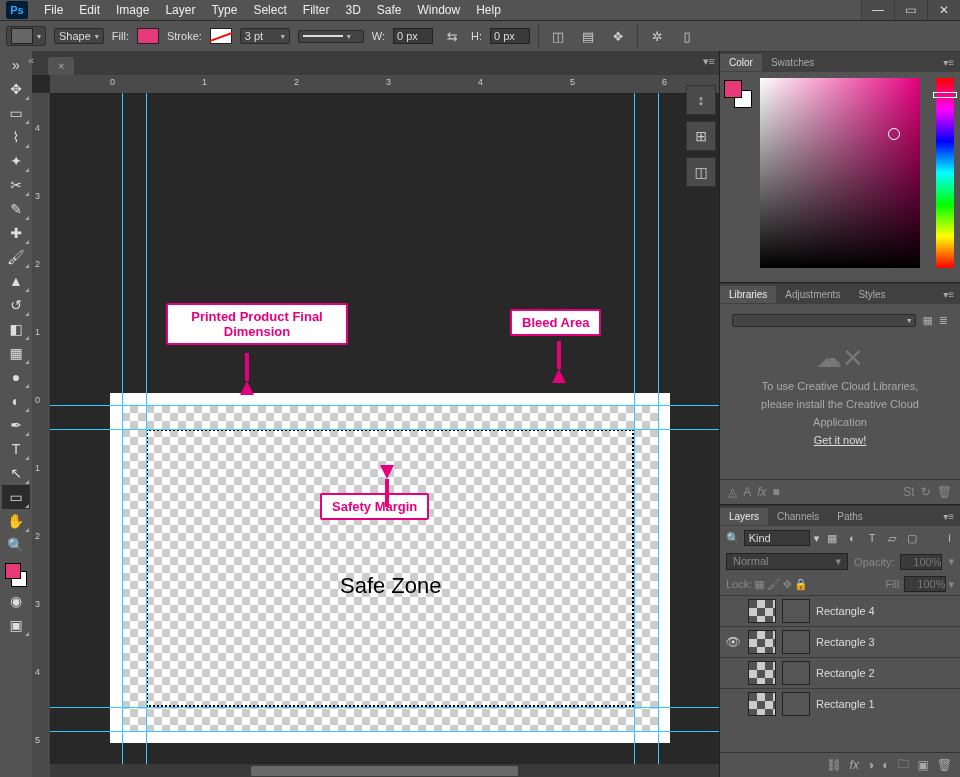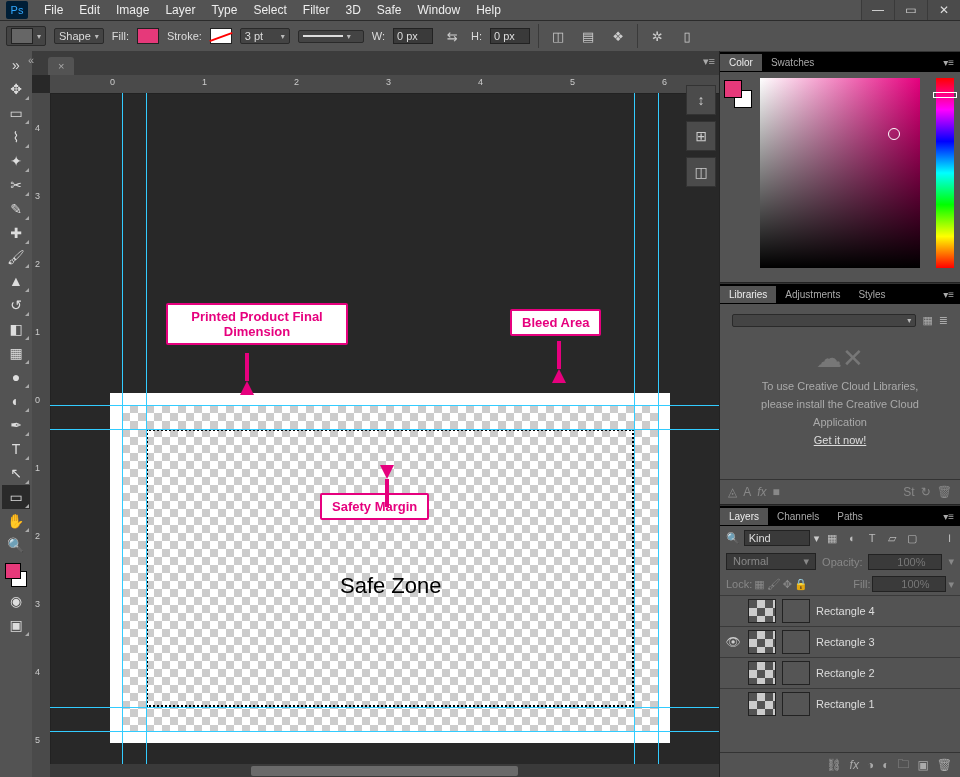--- a/index.html
+++ b/index.html
@@ -1,18 +1,18 @@
 <!DOCTYPE html>
 <html><head>
 <meta charset="utf-8">
 <style>
 html,body{margin:0;padding:0;width:960px;height:777px;background:#1d1d1d;font-family:"Segoe UI",Tahoma,sans-serif;font-size:11px;color:#ccc;overflow:hidden;user-select:none}
 .row{display:flex;align-items:center}
 .titlebar{height:20px;background:#535353;display:flex;align-items:center;padding:0 0 0 6px;justify-content:space-between}
-.ps-logo{width:22px;height:18px;background:#001e36;color:#31a8ff;font-weight:normal;font-size:11px;display:flex;align-items:center;justify-content:center;border-radius:2px;margin-right:8px}
+.ps-logo{width:22px;height:18px;background:#001e36;color:#31a8ff;font-weight:bold;font-size:11px;display:flex;align-items:center;justify-content:center;border-radius:2px;margin-right:8px}
 .menubar{display:flex;gap:0}
 .menubar div{padding:11px 8px;color:#eee;font-size:12px}
 .win-btns{display:flex;height:20px}
 .win-btns div{width:32px;display:flex;align-items:center;justify-content:center;border-left:1px solid #3a3a3a;background:#4b4b4b;font-size:12px;color:#ddd}
 .optbar{height:30px;background:#535353;border-top:1px solid #2b2b2b;display:flex;align-items:center;padding:0 6px;gap:8px;color:#ddd;font-size:11px}
 .dd{background:#444;border:1px solid #2a2a2a;padding:1px 4px;display:flex;align-items:center;gap:4px;border-radius:2px}
 .dd .arr{font-size:8px;color:#bbb}
 .swatch{width:20px;height:14px;border:1px solid #222}
 .num{background:#3a3a3a;border:1px solid #222;width:32px;padding:1px 3px;color:#ddd}
 .sep{width:1px;height:24px;background:#3a3a3a}
@@ -49,21 +49,21 @@
 .annot{position:absolute;background:#fff;border:2px solid #e6007e;color:#e6007e;font-weight:bold;font-size:13px;padding:4px 10px;text-align:center;border-radius:2px}
 .arrow-down{position:absolute;width:0;height:0;border:7px solid transparent;border-top:0;border-bottom:14px solid #e6007e}
 .arrow-down::before{content:"";position:absolute;left:-2px;top:-28px;width:4px;height:28px;background:#e6007e}
 .canvas-text{position:absolute;font-family:"Segoe UI",Arial;color:#000;font-size:22px}
 .scrollbar-h{position:absolute;left:18px;right:0;bottom:0;height:14px;background:#3a3a3a}
 .thumb-h{position:absolute;left:30%;width:40%;top:2px;bottom:2px;background:#6a6a6a;border-radius:2px}
 .rightdock{position:absolute;right:0;top:0;width:36px;height:120px;display:flex;flex-direction:column;gap:6px;padding-top:6px;align-items:center}
 .rightdock .ic{width:28px;height:28px;background:#4b4b4b;border:1px solid #333;display:flex;align-items:center;justify-content:center;font-size:14px;color:#ccc}
 .panels{width:240px;background:#535353;display:flex;flex-direction:column;border-left:1px solid #222}
 .panel{display:flex;flex-direction:column;border-top:1px solid #333;border-bottom:1px solid #222}
-.panel-tabs{display:flex;background:#000000;height:20px;align-items:center;font-size:10px}
+.panel-tabs{display:flex;background:#404040;height:20px;align-items:center;font-size:10px}
 .panel-tabs .tab{padding:3px 9px;color:#aaa}
 .panel-tabs .tab.active{background:#535353;color:#eee}
 .panel-tabs .menu{margin-left:auto;padding:0 6px;color:#aaa}
 .color-body{height:210px;position:relative;background:#535353}
 .sv-box{position:absolute;left:40px;top:6px;width:160px;height:190px;background:linear-gradient(to top,#000,transparent),linear-gradient(to right,#fff,#e6007e)}
 .sv-ring{position:absolute;width:10px;height:10px;border:1.5px solid #fff;border-radius:50%;left:128px;top:50px}
 .hue{position:absolute;right:6px;top:6px;width:18px;height:190px;background:linear-gradient(to bottom,red,magenta,blue,cyan,lime,yellow,red)}
 .hue .sldr{position:absolute;left:-3px;right:-3px;height:4px;border:1px solid #fff;top:14px}
 .fgbg2{position:absolute;left:4px;top:8px;width:28px;height:28px}
 .fgbg2 .bg{position:absolute;right:0;bottom:0;width:16px;height:16px;background:#fff;border:1px solid #000}
@@ -71,21 +71,21 @@
 .lib-body{flex:1;display:flex;flex-direction:column;align-items:center;justify-content:flex-start;padding:10px 12px;color:#aaa;font-size:11px;text-align:center;gap:6px}
 .lib-body .dd{width:190px;justify-content:space-between}
 .lib-body .link{color:#ddd;text-decoration:underline}
 .lib-foot{height:24px;display:flex;align-items:center;gap:6px;padding:0 8px;border-top:1px solid #333;color:#888;font-size:12px}
 .layers-body{flex:1;display:flex;flex-direction:column;font-size:11px}
 .layers-body .r1{display:flex;align-items:center;gap:4px;padding:3px 6px}
 .layers-body input[type=text]{background:#3a3a3a;border:1px solid #222;color:#ddd;padding:1px 4px;width:56px;font-size:11px}
 .layers-body .filters span{width:18px;height:18px;display:flex;align-items:center;justify-content:center;color:#bbb}
 .layers-body .r2{display:flex;align-items:center;gap:6px;padding:3px 6px;color:#888}
 .layers-body .dd2{background:#3a3a3a;border:1px solid #222;padding:1px 6px;flex:1;display:flex;justify-content:space-between;color:#888}
-.layers-body .val{background:#3a3a3a;border:1px solid #222;padding:1px 16px;width:40px;text-align:right;color:#777}
+.layers-body .val{background:#3a3a3a;border:1px solid #222;padding:1px 0;width:40px;text-align:right;color:#777}
 .layers-body .r3{display:flex;align-items:center;gap:2px;padding:3px 6px;color:#888;font-size:11px}
 .layer-list{flex:1;overflow:auto}
 .layer{display:flex;align-items:center;height:30px;border-top:1px solid #3a3a3a;padding:0 4px;gap:6px}
 .layer .eye{width:18px;text-align:center;color:#ccc;font-size:12px}
 .layer .thumb{width:26px;height:22px;border:1px solid #222}
 .layer .nm{color:#ddd}
 .layfoot{height:24px;display:flex;align-items:center;justify-content:flex-end;gap:8px;padding:0 8px;color:#aaa;font-size:12px;border-top:1px solid #333}
 </style>
 </head>
 <body>

